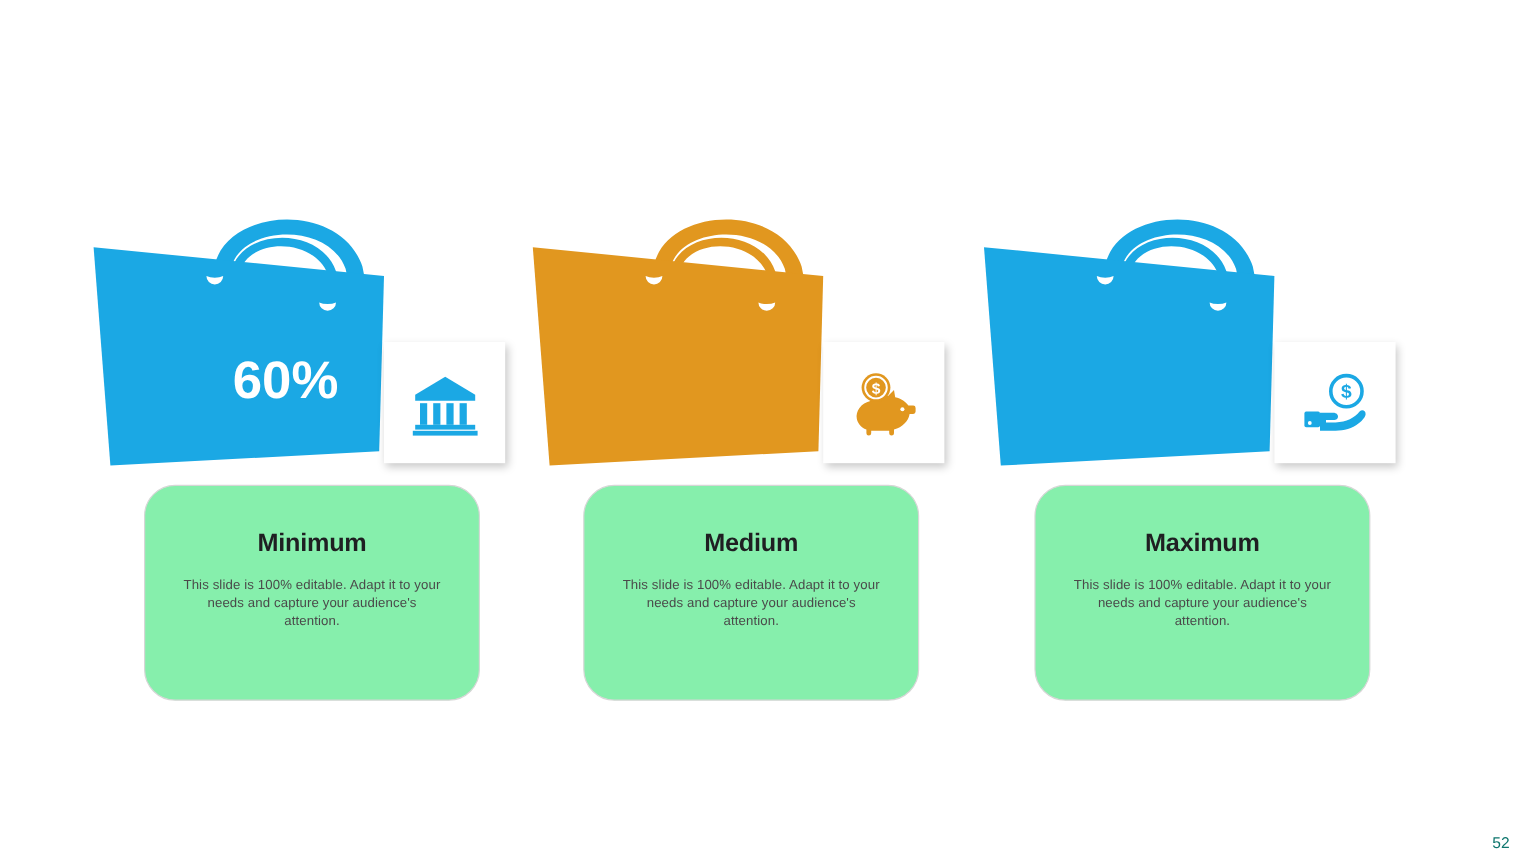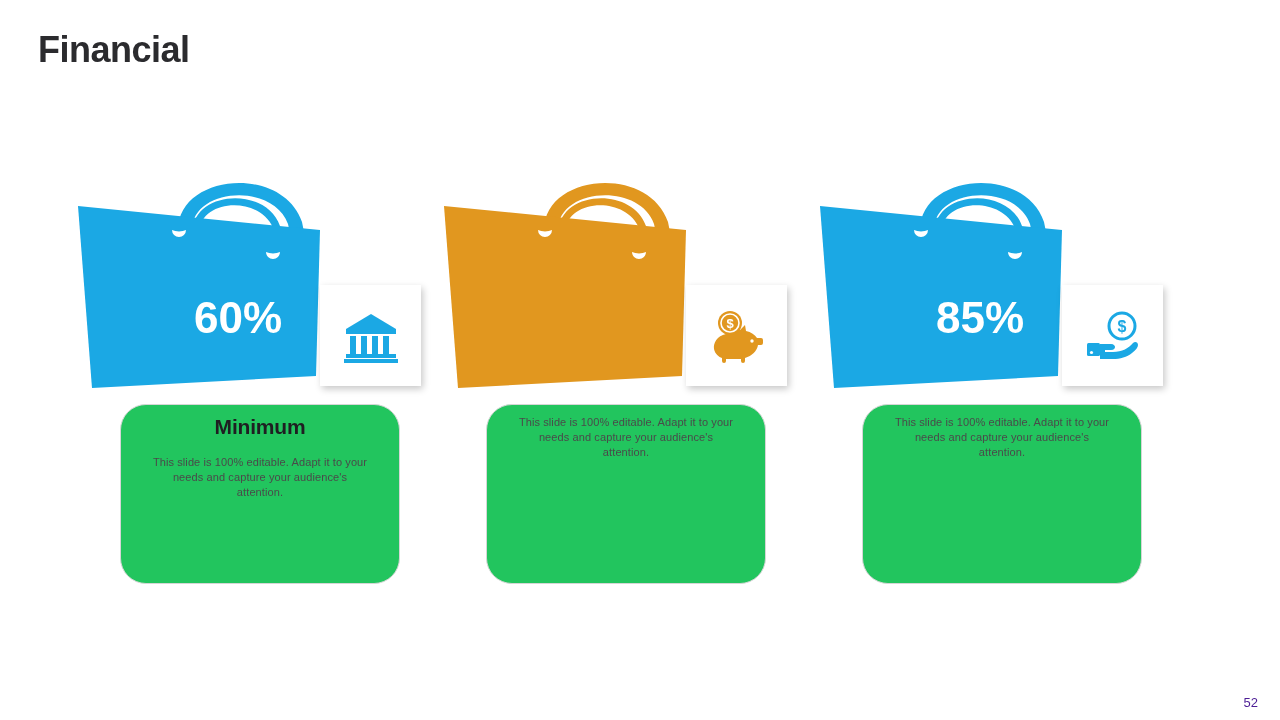--- a/index.html
+++ b/index.html
@@ -95,24 +95,24 @@
   }
   .icon-tile svg { display: block; }
 
   
   .info-card {
     position: absolute;
     left: 50px;
     top: 404px;
     width: 280px;
     height: 180px;
-    background: #22c55e;
+    background: #86efac;
     border: 1px solid #d6d6d6;
     border-radius: 26px;
-    padding: 10px 14px 14px 14px;
+    padding: 36px 14px 14px 14px;
     text-align: center;
   }
 
   .card-heading {
     font-size: 21px;
     font-weight: bold;
     color: #1f1f22;
     letter-spacing: -0.2px;
     margin-bottom: 16px;
     line-height: 1.15;
@@ -125,29 +125,28 @@
     letter-spacing: 0.1px;
     padding: 0 16px;
   }
 
   
   .page-number {
     position: absolute;
     right: 22px;
     bottom: 10px;
     font-size: 13px;
-    color: #4c1d95;
+    color: #0f766e;
   }
 </style>
 </head>
 <body>
 
 <div class="slide">
 
-  <div class="slide-title">Financial</div>
 
   <div class="columns">
 
     <div class="column c0">
 
       <div class="bag-wrap">
         <svg class="bag-svg" viewBox="0 0 380 250">
 
           <path d="M 108 70 C 108 14, 212 4, 232 62 L 238 92 L 224 92 L 218 64
                    C 203 22, 122 28, 122 70 Z" fill="#1BA8E4"></path>
@@ -208,57 +207,58 @@
             <circle cx="22" cy="16" r="12" fill="#E1971F"></circle>
             <circle cx="22" cy="16" r="9" fill="none" stroke="#ffffff" stroke-width="1.6"></circle>
             <text x="22" y="21" font-family="'Liberation Sans', sans-serif" font-size="13" font-weight="bold" fill="#ffffff" text-anchor="middle">$</text>
 
             <circle cx="44" cy="34" r="1.7" fill="#ffffff"></circle>
           </svg>
         </div>
       </div>
 
       <div class="info-card">
+        <div class="card-heading">Medium</div>
         <div class="card-body">This slide is 100% editable. Adapt it to your needs and capture your audience's attention.</div>
       </div>
     </div>
 
     <div class="column c2">
 
       <div class="bag-wrap">
         <svg class="bag-svg" viewBox="0 0 380 250">
           <path d="M 108 70 C 108 14, 212 4, 232 62 L 238 92 L 224 92 L 218 64
                    C 203 22, 122 28, 122 70 Z" fill="#1BA8E4"></path>
           <path d="M 122 72 C 124 30, 196 26, 210 66 L 218 96 L 211 96 L 203 68
                    C 190 36, 131 38, 129 72 Z" fill="#1BA8E4"></path>
           <path d="M 8 46 L 250 70 L 246 216 L 22 228 Z" fill="#1BA8E4"></path>
           <path d="M 102 70 a 7 7 0 1 0 14 0 a 10 5 0 0 1 -14 0 Z" fill="#ffffff"></path>
           <path d="M 196 92 a 7 7 0 1 0 14 0 a 10 5 0 0 1 -14 0 Z" fill="#ffffff"></path>
         </svg>
 
-        <div class="pct-label">85%</div>
 
         <div class="icon-tile">
           <svg width="58" height="58" viewBox="0 0 58 58">
 
             <circle cx="38" cy="19" r="13" fill="none" stroke="#1BA8E4" stroke-width="3"></circle>
             <text x="38" y="25" font-family="'Liberation Sans', sans-serif" font-size="16" font-weight="bold" fill="#1BA8E4" text-anchor="middle">$</text>
 
             <rect x="3" y="36" width="13" height="13" rx="1.5" fill="#1BA8E4"></rect>
             <circle cx="7.5" cy="45.5" r="1.6" fill="#ffffff"></circle>
 
             <path d="M16 37 L27 37 C30 37, 31 39, 31 40 C31 41.5, 30 43, 27 43
                      L21 43 L21 45 L29 45 C38 45, 45 41, 49 36
                      C51 34, 54 35, 54 38 C54 40, 52 43, 48 46
                      C43 50, 36 52, 29 52 L16 52 Z" fill="#1BA8E4"></path>
           </svg>
         </div>
       </div>
 
       <div class="info-card">
+        <div class="card-heading">Maximum</div>
         <div class="card-body">This slide is 100% editable. Adapt it to your needs and capture your audience's attention.</div>
       </div>
     </div>
 
   </div>
 
   <div class="page-number">52</div>
 </div>
 
 </body></html>

